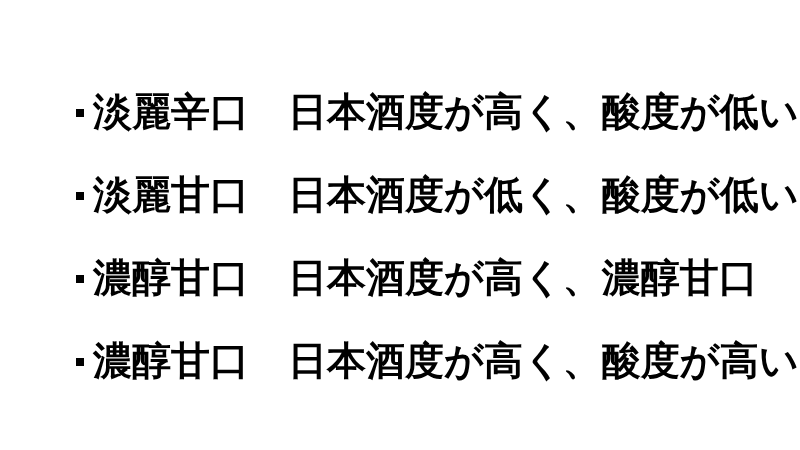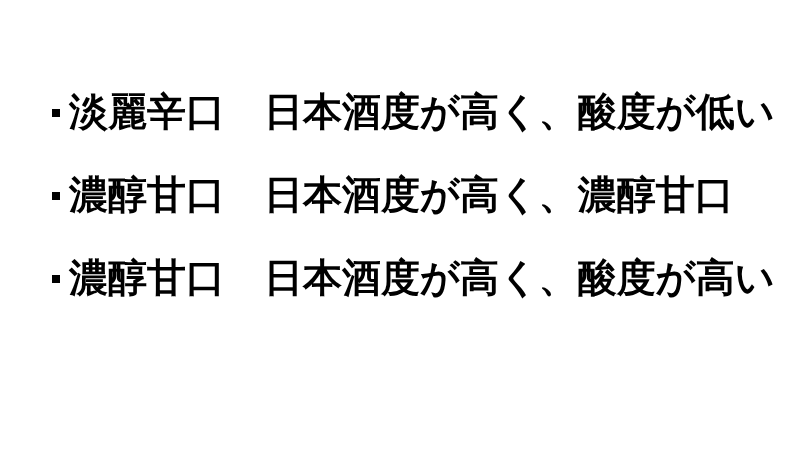--- a/index.html
+++ b/index.html
@@ -16,21 +16,21 @@
   }
   .slide {
     position: relative;
     width: 800px;
     height: 450px;
     background: #ffffff;
     box-sizing: border-box;
   }
   .bullet-list {
     position: absolute;
-    left: 52px;
+    left: 76px;
     top: 70px;
     width: 700px;
     margin: 0;
     padding: 0;
     list-style: none;
   }
   .bullet-line {
     display: flex;
     align-items: center;
     height: 83px;
@@ -70,20 +70,24 @@
 
 <div class="slide">
 
   <ul class="bullet-list">
 
     <li class="bullet-line">
       <span class="bullet-marker"></span>
       <span class="line-text"><span class="term">淡麗辛口</span><span class="spacer"></span><span class="desc">日本酒度が高く、酸度が低い</span></span>
     </li>
 
+    <li class="bullet-line">
+      <span class="bullet-marker"></span>
+      <span class="line-text"><span class="term">淡麗甘口</span><span class="spacer"></span><span class="desc">日本酒度が低く、酸度が低い</span></span>
+    </li>
 
     <li class="bullet-line">
       <span class="bullet-marker"></span>
       <span class="line-text"><span class="term">濃醇甘口</span><span class="spacer"></span><span class="desc">日本酒度が高く、濃醇甘口</span></span>
     </li>
 
     <li class="bullet-line">
       <span class="bullet-marker"></span>
       <span class="line-text"><span class="term">濃醇甘口</span><span class="spacer"></span><span class="desc">日本酒度が高く、酸度が高い</span></span>
     </li>

